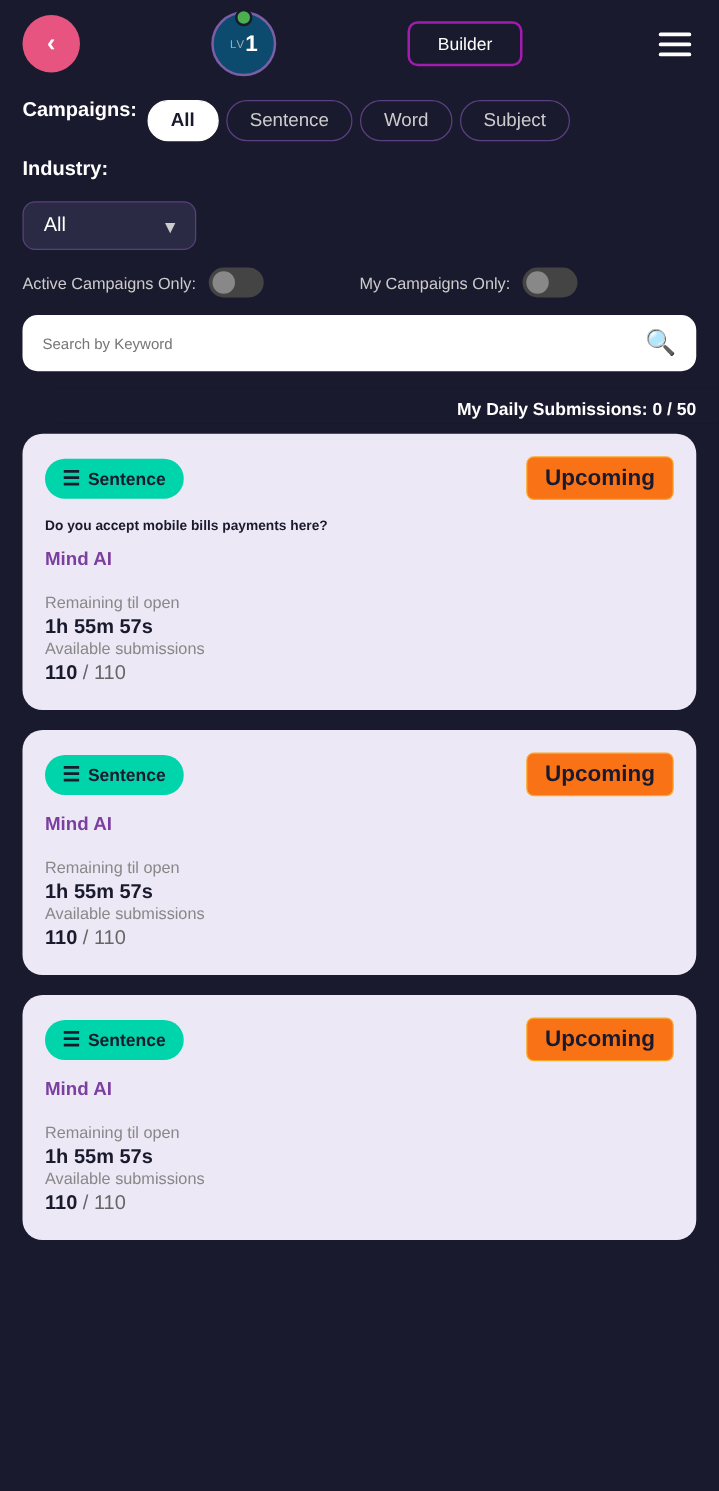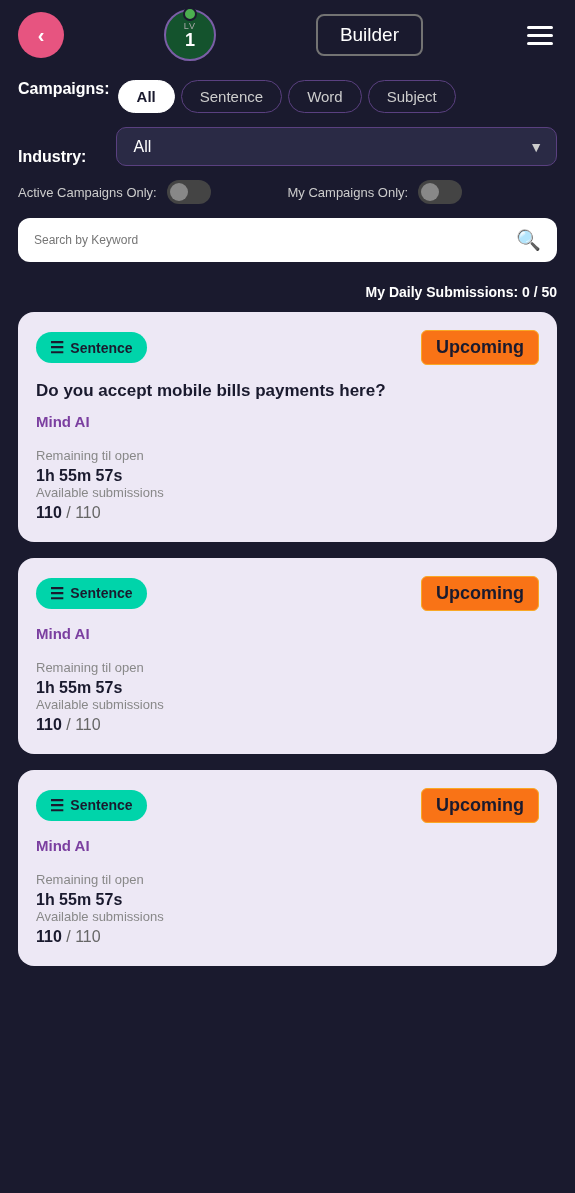--- a/index.html
+++ b/index.html
@@ -29,45 +29,45 @@
       cursor: pointer;
       display: flex; align-items: center; justify-content: center;
       color: #fff;
       font-size: 20px;
       font-weight: bold;
     }
     .level-badge {
       width: 52px; height: 52px;
       border-radius: 50%;
       border: 2px solid #7b5ea7;
-      display: flex; flex-direction: column;
+      display: flex; flex-direction: row;
       align-items: center; justify-content: center;
-      background: #14532d;
+      background: #0c4a6e;
       position: relative;
     }
     .level-badge::before {
       content: '';
       position: absolute;
       top: -4px;
       left: 50%;
       transform: translateX(-50%);
       width: 10px; height: 10px;
       border-radius: 50%;
       background: #4caf50;
       border: 2px solid #1a1a2e;
     }
     .level-badge .lv { font-size: 9px; color: #aaa; letter-spacing: 1px; }
     .level-badge .num { font-size: 18px; font-weight: bold; color: #fff; line-height: 1; }
     .builder-btn {
       background: transparent;
-      border: 2px solid #737373;
+      border: 2px solid #a21caf;
       border-radius: 8px;
       color: #fff;
       padding: 8px 22px;
-      font-size: 19px;
+      font-size: 14px;
       cursor: pointer;
     }
     .hamburger {
       display: flex; flex-direction: column; gap: 5px;
       cursor: pointer; padding: 4px;
     }
     .hamburger span {
       display: block;
       width: 26px; height: 3px;
       background: #fff;
@@ -102,23 +102,24 @@
     }
     .tab-btn.active {
       background: #fff;
       color: #1a1a2e;
       border-color: #fff;
       font-weight: 600;
     }
 
     .industry-row {
       display: flex;
-      align-items: flex-end;
-      gap: 30px;
+      align-items: flex-start;
+      gap: 16px;
       margin-bottom: 14px;
+      flex-direction: column;
     }
     .industry-label {
       font-size: 16px;
       font-weight: 600;
       color: #fff;
     }
     .select-wrapper {
       flex: 1;
       position: relative;
     }
@@ -247,21 +248,21 @@
     .upcoming-badge {
       background: #f97316;
       color: #1a1a2e;
       border-radius: 6px;
       padding: 6px 14px;
       font-size: 18px;
       font-weight: 600;
       border: 1.5px solid #f9a825;
     }
     .card-question {
-      font-size: 17px;
+      font-size: 11px;
       font-weight: 700;
       color: #1a1a2e;
       margin-bottom: 10px;
       line-height: 1.4;
     }
     .card-org {
       font-size: 15px;
       font-weight: 600;
       color: #7b3fa0;
       margin-bottom: 18px;

